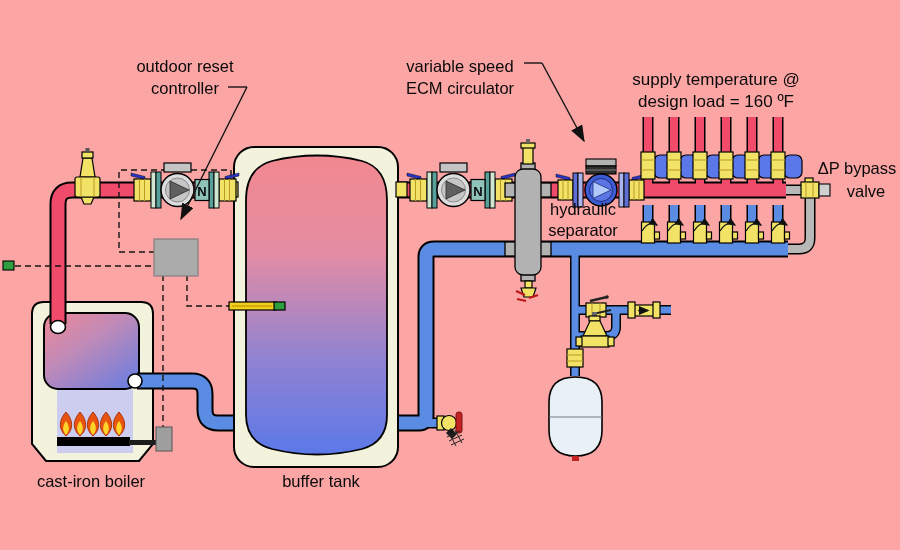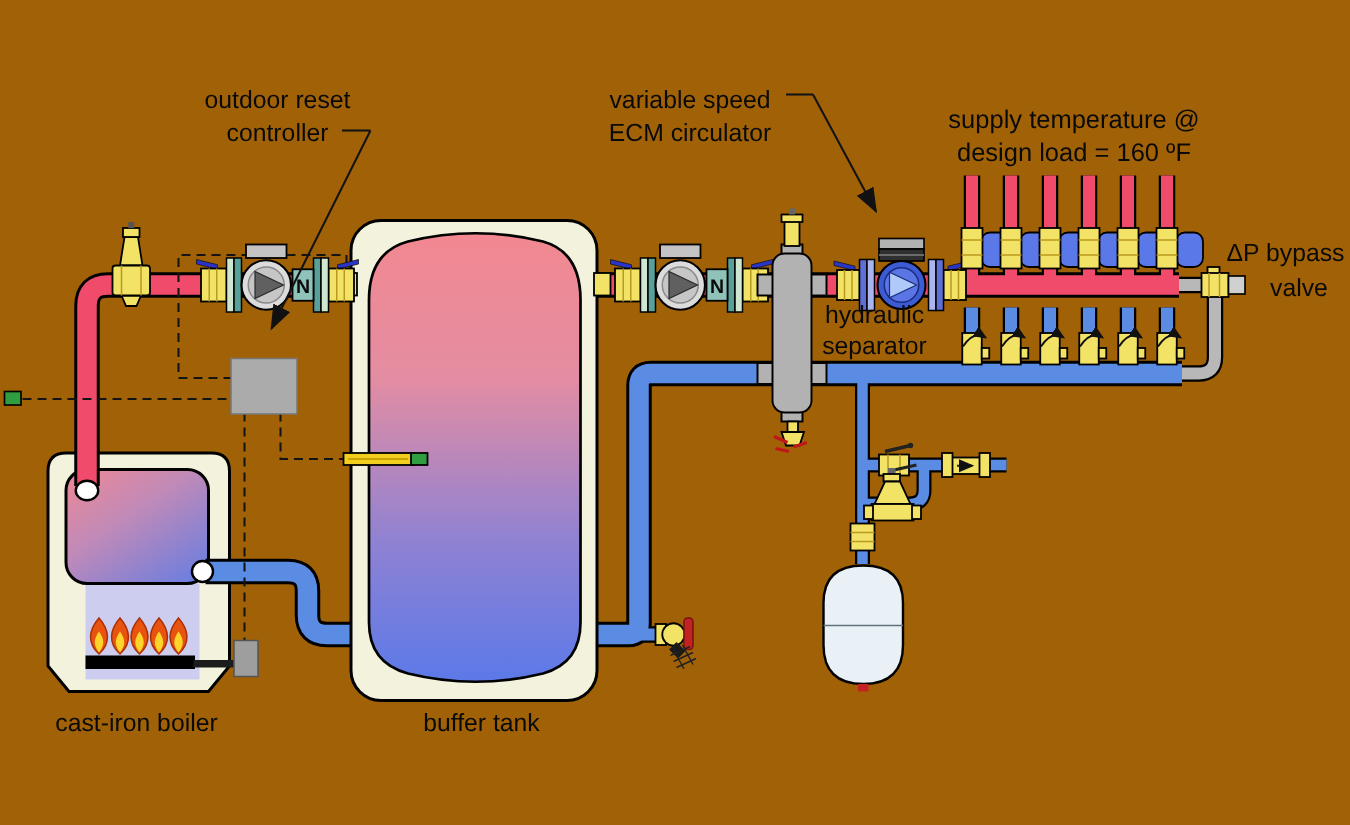--- a/index.html
+++ b/index.html
@@ -1,16 +1,16 @@
 <!DOCTYPE html>
 <html style="--supply_pipe: #f14b6b; --return_pipe: #5b8ce4; --bypass_pipe: #b8b8b8; --brass: #f2e266; --shell: #f2f2dd; --actuator_blue: #5b78e8; --flange_teal: #58a19a; --pump_silver: #dcdcdc; --ecm_blue: #3d5bd2; --controller_gray: #ababab; --sensor_green: #2f9e41; --expansion_tank: #e9f1f6; --combustion_lavender: #cdcdf0; --flame_orange: #e8540f; --flame_yellow: #ffd42a;"><head>
 <meta charset="utf-8">
 <style>
   html,body { margin:0; padding:0; background:#ffffff; }
-  .stage { width:900px; height:550px; position:relative; background:#a16207;
+  .stage { width:900px; height:550px; position:relative; background:#fca5a5;
            font-family:"Liberation Sans", sans-serif; overflow:hidden; }
   svg { display:block; }
   svg text { font-family:"Liberation Sans", sans-serif; fill:#0a0a0a; }
   .lbl  { font-size:16.5px; }
   .lblW { font-size:17px; }
   .po { fill:none; stroke:#000; stroke-linejoin:round; }
   .pc { fill:none; stroke-linejoin:round; }
   .sup { stroke:var(--supply_pipe,#f14b6b); }
   .ret { stroke:var(--return_pipe,#5b8ce4); }
   .gry { stroke:var(--bypass_pipe,#b8b8b8); }

